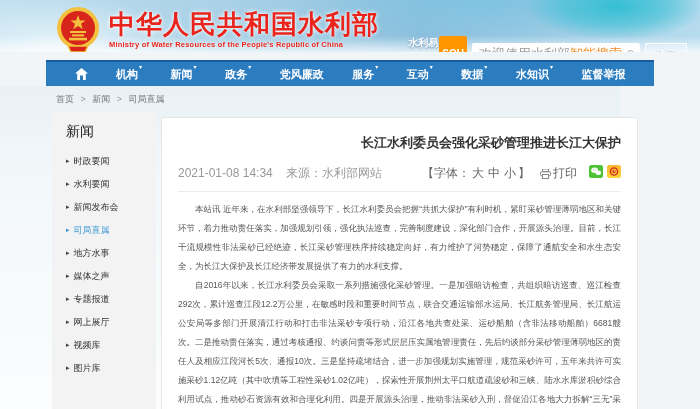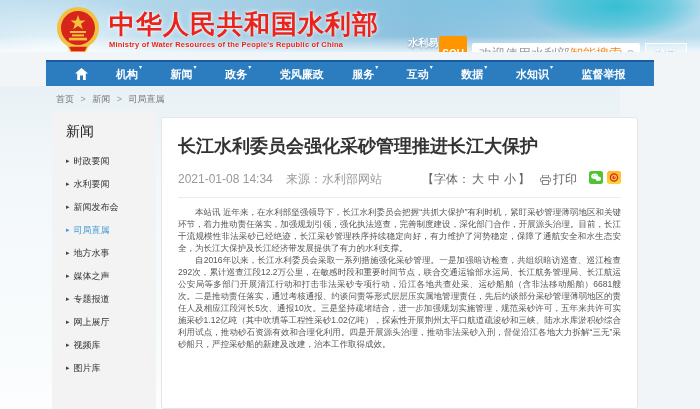--- a/index.html
+++ b/index.html
@@ -80,33 +80,33 @@
   .side-title{ font-size:14px; color:#222; padding-left:14px; margin-bottom:9px; font-weight:normal; }
   .side-item{ display:block; padding:5px 2px 5px 14px; font-size:9px; color:#333; }
   .side-item .caret{ font-size:7px; color:#444; margin-right:4px; position:relative; top:-1px; }
   .side-item.active, .side-item.active .caret{ color:#3e9ad6; }
 
   .main{ flex:1; margin-left:5px; margin-top:6px; }
   .panel{
     background:#fff; border:1px solid #e4e6e8; border-radius:3px; height:100%;
     padding:16px 16px 10px;
   }
-  .article-title{ text-align:left; font-size:18px; font-weight:bold; color:#333; }
+  .article-title{ text-align:right; font-size:13px; font-weight:bold; color:#333; }
   .meta{ margin-top:13px; display:flex; justify-content:space-between; align-items:center;
          font-size:12px; color:#999; }
   .meta-left .date{ margin-right:10px; }
   .meta-right{ display:flex; align-items:flex-start; color:#666; }
   .meta-right .fs{ margin:0 2px; }
   .print{ display:flex; align-items:center; margin-left:10px; color:#666; }
   .print svg{ margin-right:2px; }
   .share{ display:flex; align-items:center; margin-left:8px; }
   .share a{ margin-left:4px; display:flex; }
   .divider{ border-bottom:1px solid #ececec; margin:9px 0 8px; }
   .body-text p{
-    font-size:8.5px; color:#565656; line-height:12px; text-indent:2em; text-align:justify;
+    font-size:8.5px; color:#565656; line-height:19px; text-indent:2em; text-align:justify;
   }
 </style>
 </head>
 <body>
 
 <div class="banner">
   <div class="brand">
     <svg class="emblem" viewBox="0 0 44 47">
       <circle cx="22" cy="22" r="21" fill="#f3c13e"></circle>
       <circle cx="22" cy="22" r="17" fill="#d8251b"></circle>

